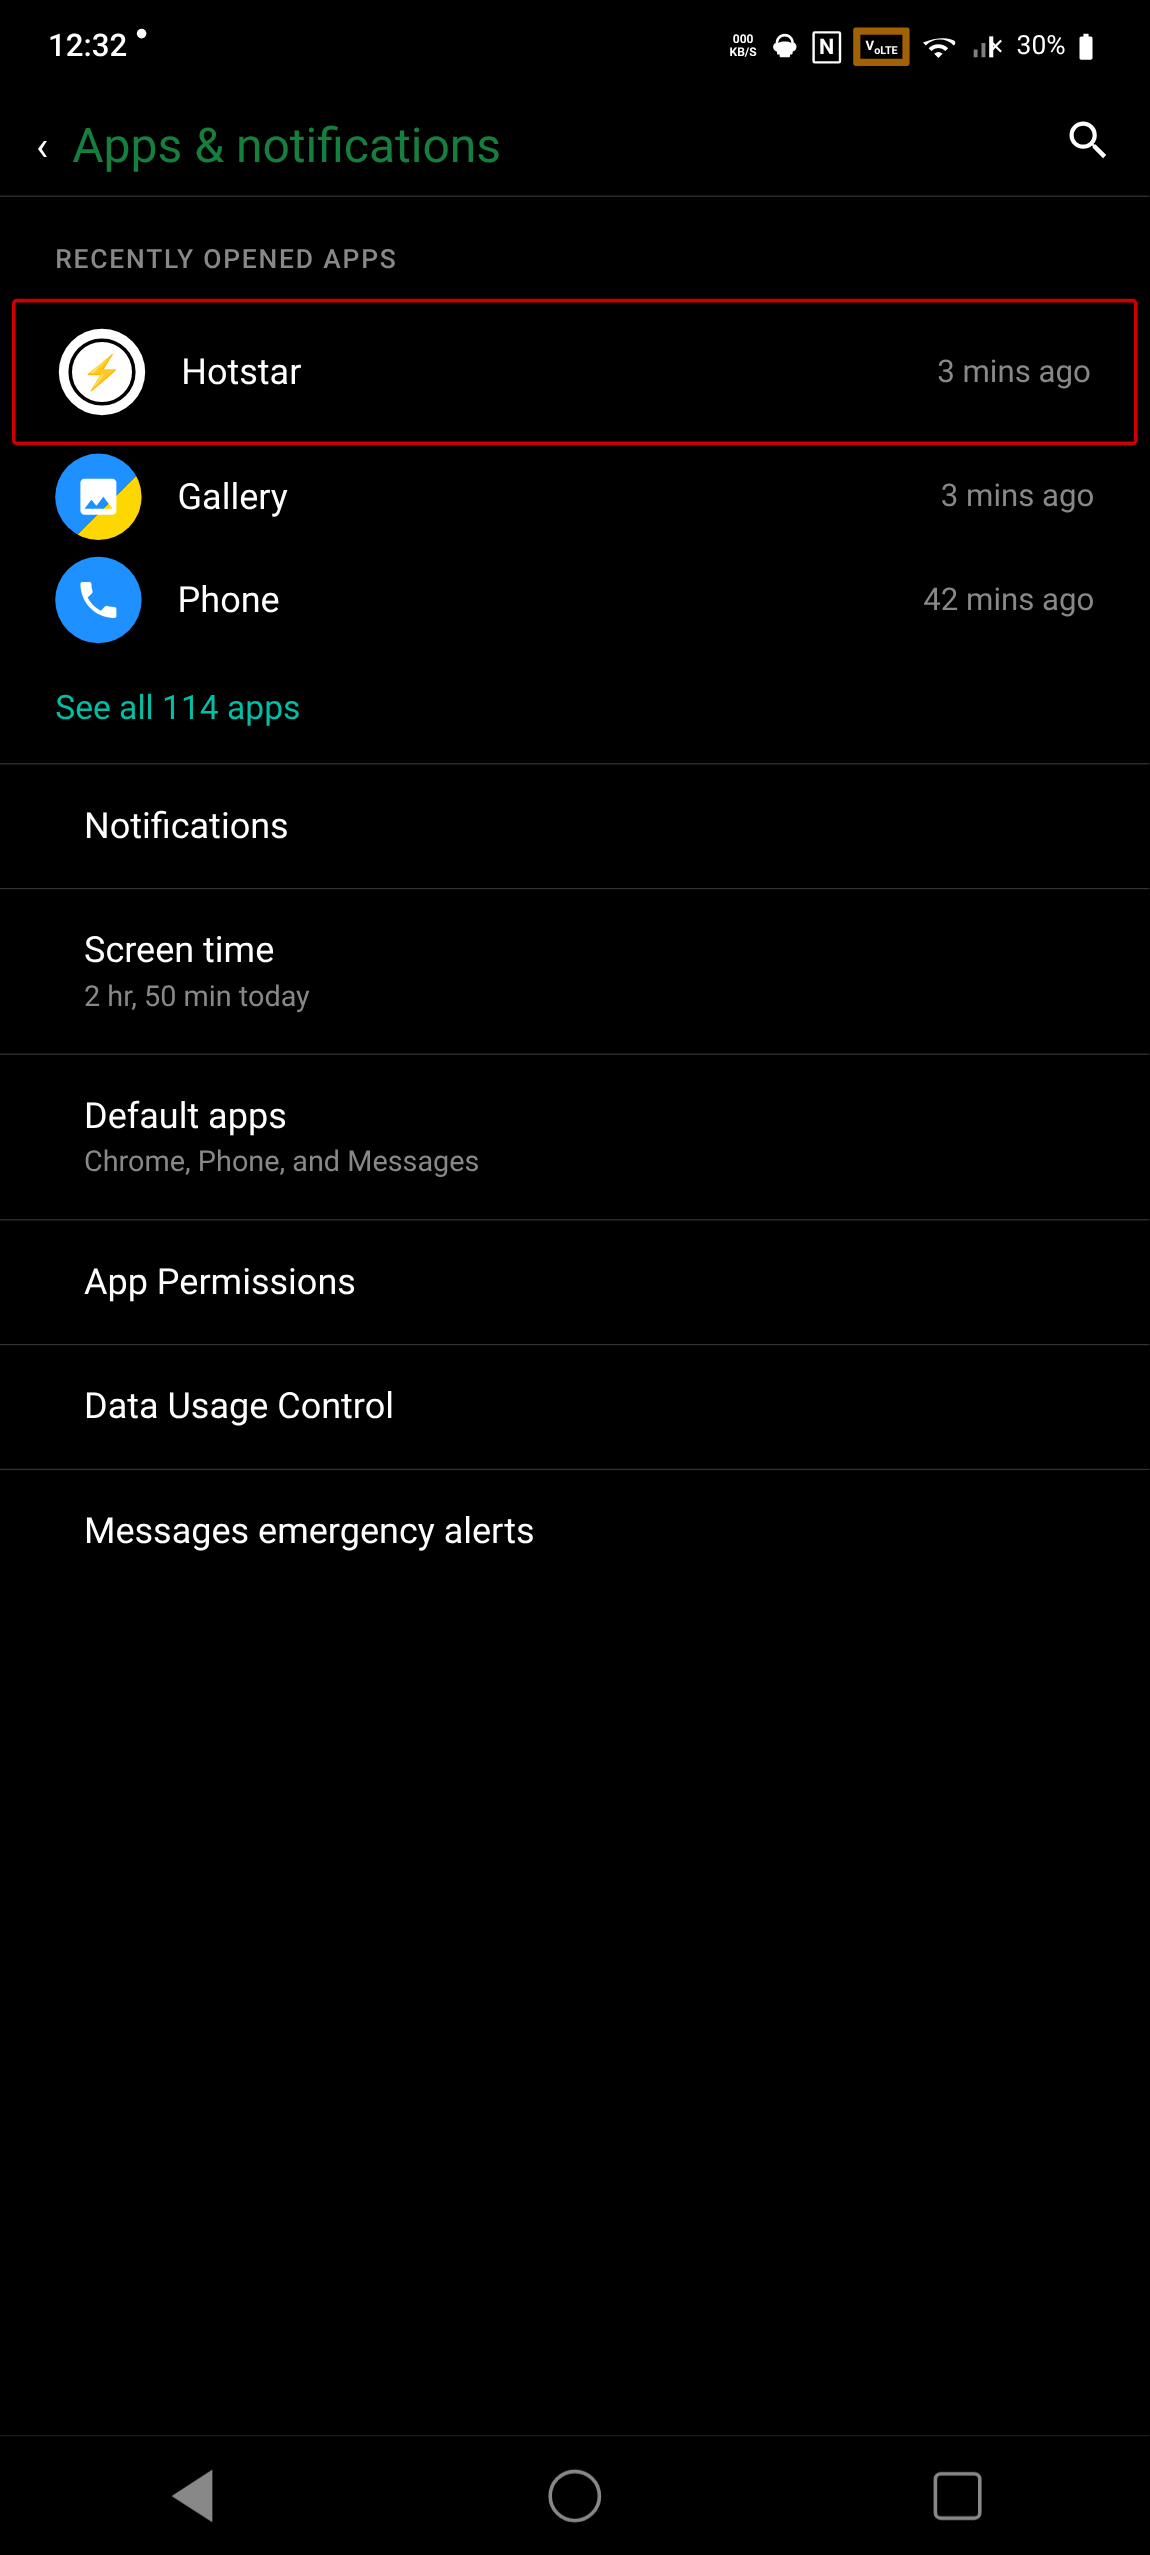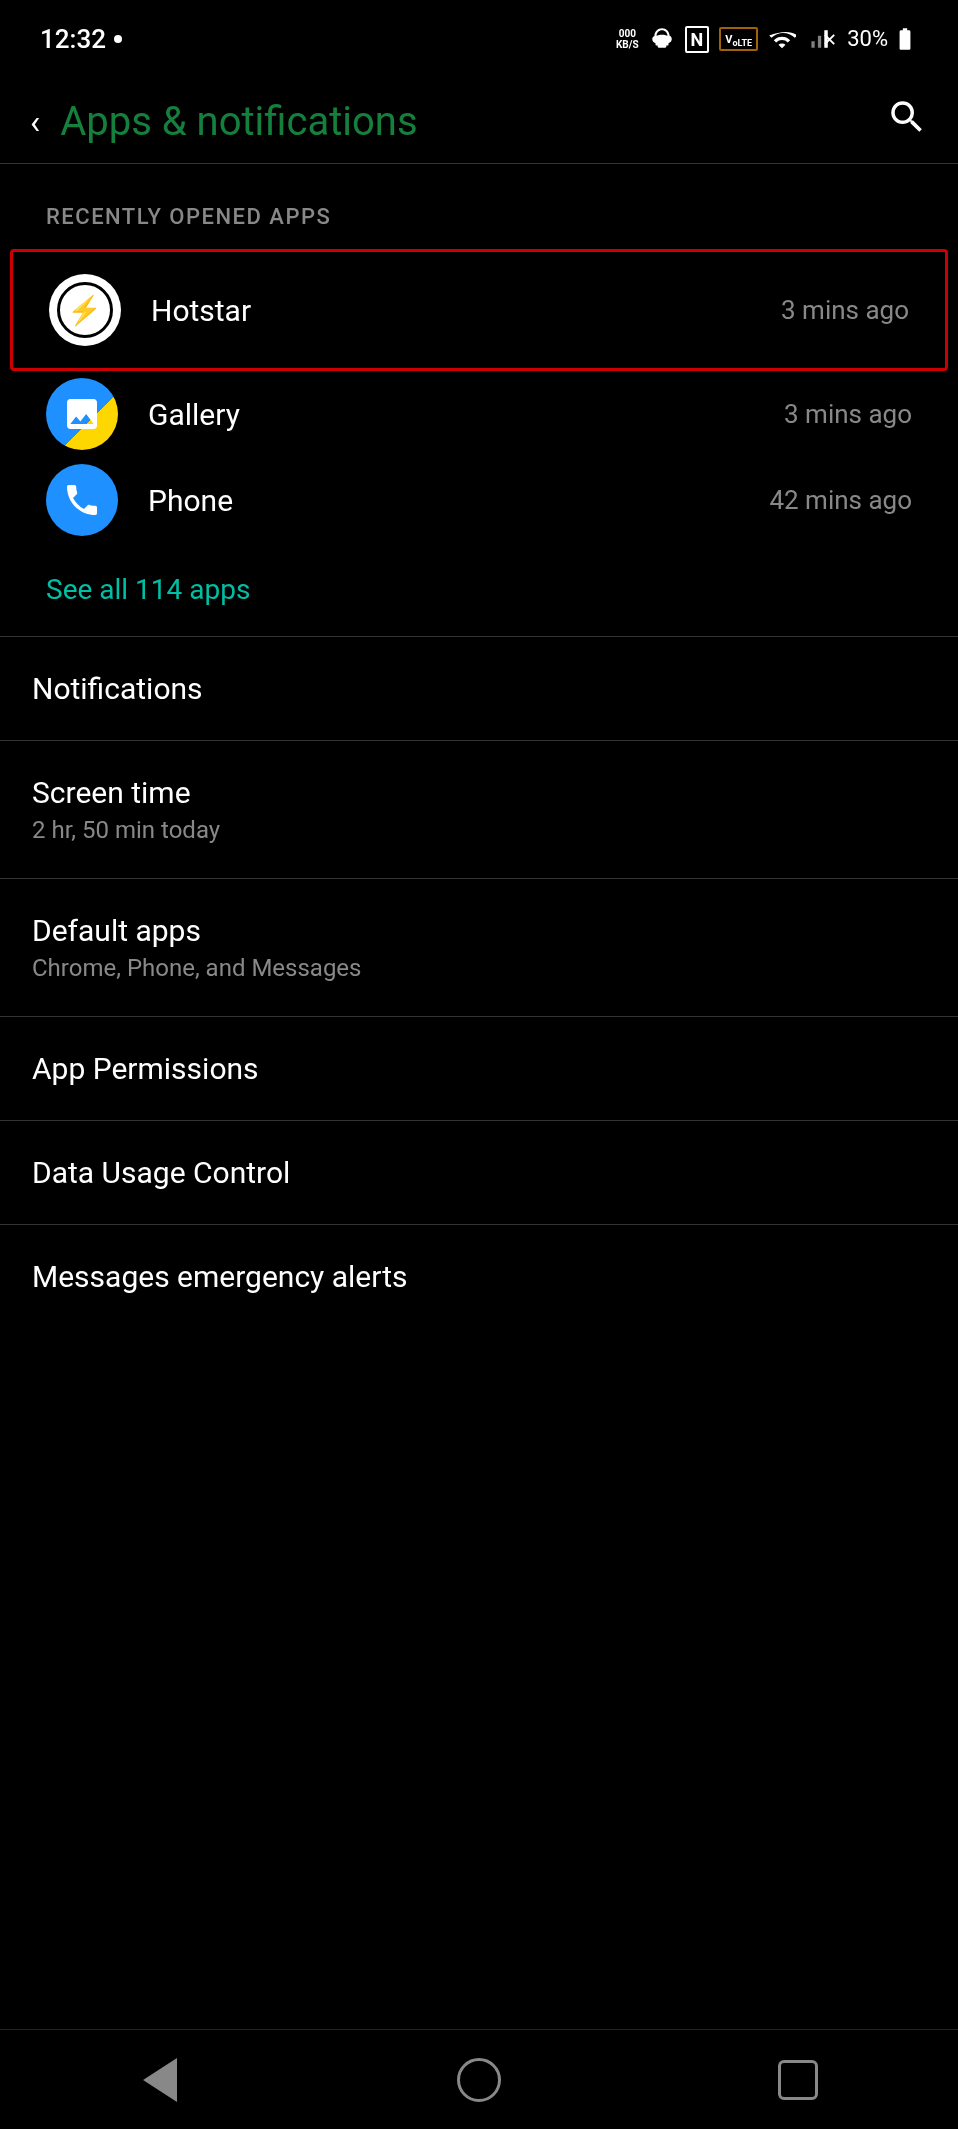--- a/index.html
+++ b/index.html
@@ -25,21 +25,20 @@
       align-items: center;
       padding: 18px 40px 10px;
       height: 70px;
     }
 
     .status-time {
       font-size: 26px;
       font-weight: 500;
       color: #fff;
       display: flex;
-      align-items: center;
       gap: 8px;
     }
 
     .status-dot {
       width: 8px;
       height: 8px;
       background: #fff;
       border-radius: 50%;
     }
 
@@ -194,21 +193,21 @@
     
     .see-all-link {
       padding: 30px 46px;
       font-size: 28px;
       color: #00bfa5;
       cursor: pointer;
     }
 
     
     .menu-item {
-      padding: 34px 32px;
+      padding: 34px 70px;
       cursor: pointer;
     }
 
     .menu-item-title {
       font-size: 30px;
       font-weight: 400;
       color: #fff;
     }
 
     .menu-item-subtitle {
@@ -276,21 +275,21 @@
       <span style="font-size:10px;font-weight:700;">000</span>
       <span style="font-size:10px;font-weight:700;">KB/S</span>
     </div>
 
     <svg width="26" height="26" viewBox="0 0 24 24" fill="white">
       <path d="M12 2C8.13 2 5 5.13 5 9v.17C3.84 9.6 3 10.7 3 12c0 1.86 1.28 3.41 3 3.86V17c0 .55.45 1 1 1h1v1c0 .55.45 1 1 1h6c.55 0 1-.45 1-1v-1h1c.55 0 1-.45 1-1v-1.14c1.72-.45 3-2 3-3.86 0-1.3-.64-2.4-1.6-3.1L19 9c0-3.87-3.13-7-7-7zm0 2c2.76 0 5 2.24 5 5v.08C15.77 8.38 13.97 8 12 8s-3.77.38-5 1.08V9c0-2.76 2.24-5 5-5z"></path>
     </svg>
 
     <div style="font-size:18px;font-weight:bold;border:2px solid white;padding:1px 4px;border-radius:2px;">N</div>
 
-    <div style="font-size:14px;font-weight:bold;border:2px solid #a16207;padding:1px 4px;border-radius:2px;">
+    <div style="font-size:14px;font-weight:bold;border:6px solid #a16207;padding:1px 4px;border-radius:2px;">
       <span style="font-size:11px;">V<sub style="font-size:9px;">oLTE</sub></span>
     </div>
 
     <svg width="28" height="28" viewBox="0 0 24 24" fill="white">
       <path d="M1 9l2 2c5.52-5.52 14.48-5.52 20 0l2-2C20.93 4.96 11.07 4.96 1 9zm8 8l3 3 3-3a4.237 4.237 0 0 0-6 0zm-4-4l2 2a7.074 7.074 0 0 1 10 0l2-2C15.14 9.14 8.87 9.14 5 13z"></path>
     </svg>
 
     <svg width="26" height="26" viewBox="0 0 24 24" fill="white">
       <path d="M17 4h3v16h-3V4zM5 14h3v6H5v-6zm6-5h3v11h-3V9z" opacity="0.5"></path>
       <path d="M17 4h3v16h-3V4z"></path>

